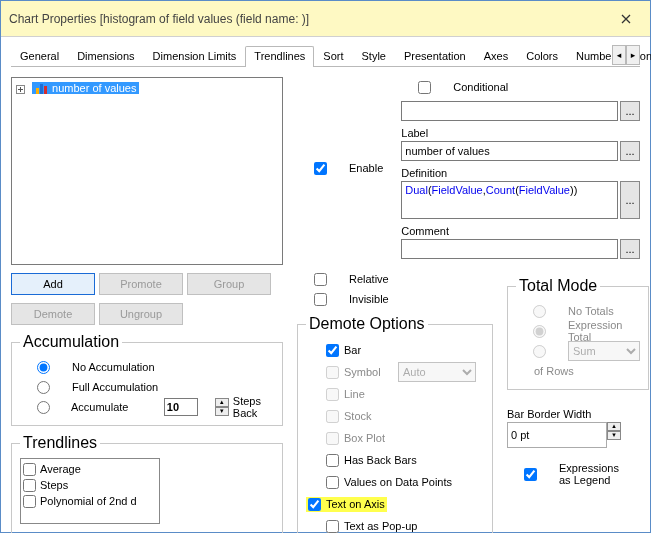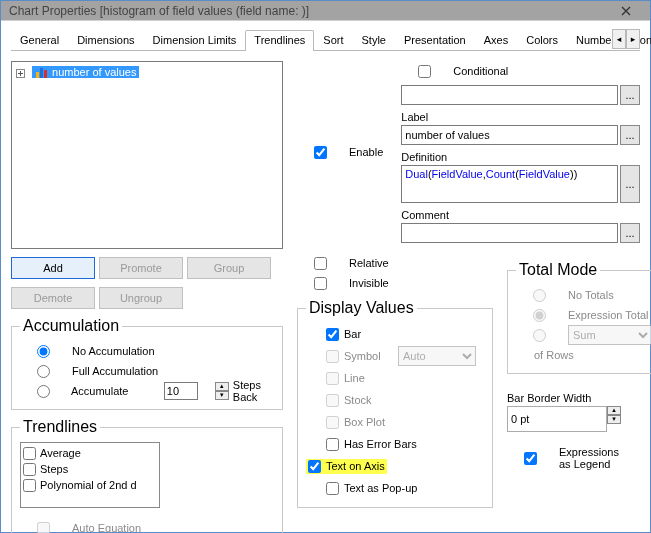--- a/index.html
+++ b/index.html
@@ -1,18 +1,18 @@
 <!DOCTYPE html>
 <html><head>
 <meta charset="utf-8">
 <style>
 * { box-sizing: border-box; margin: 0; padding: 0; }
 body { font-family: "Segoe UI", Tahoma, sans-serif; font-size: 11px; background: #fff; color: #000; width: 651px; height: 533px; overflow: hidden; }
 .window { border: 1px solid #5a8cc7; width: 651px; height: 533px; position: relative; }
-.titlebar { height: 20px; background: #a3a3a3; border-bottom: 1px solid #d0d0d0; display: flex; align-items: center; padding: 0 4px 0 8px; }
+.titlebar { height: 36px; background: #fef9c3; border-bottom: 1px solid #d0d0d0; display: flex; align-items: center; padding: 0 4px 0 8px; }
 .title { flex: 1; color: #444; font-size: 12px; }
 .close-btn { width: 40px; height: 20px; display: flex; align-items: center; justify-content: center; cursor: pointer; }
 .close-btn svg { width: 10px; height: 10px; }
 .content { padding: 8px 10px; }
 .tabs { display: flex; border-bottom: 1px solid #b9b9b9; position: relative; height: 22px; }
 .tab { padding: 3px 8px; border: 1px solid transparent; border-bottom: none; cursor: pointer; white-space: nowrap; font-size: 11px; position: relative; top: 1px; }
 .tab.active { background: #fff; border-color: #b9b9b9; border-top-left-radius: 2px; border-top-right-radius: 2px; }
 .nav-arrows { position: absolute; right: 0; top: 0; display: flex; }
 .nav-arrow { width: 14px; height: 20px; border: 1px solid #b9b9b9; background: #f0f0f0; display: flex; align-items: center; justify-content: center; cursor: pointer; font-size: 9px; }
 .body { display: flex; padding-top: 10px; gap: 14px; }
@@ -25,21 +25,21 @@
 .plus { width: 9px; height: 9px; border: 1px solid #888; display: inline-flex; align-items: center; justify-content: center; margin-right: 4px; position: relative; }
 .plus::before { content: ""; position: absolute; width: 5px; height: 1px; background: #555; }
 .plus::after { content: ""; position: absolute; width: 1px; height: 5px; background: #555; }
 .btn-row { display: flex; gap: 4px; margin-top: 8px; }
 .btn { width: 84px; height: 22px; border: 1px solid #888; background: #e5e5e5; font-size: 11px; display: flex; align-items: center; justify-content: center; cursor: pointer; }
 .btn.primary { border-color: #1a6bd6; background: #e5f0fb; }
 .btn.disabled { color: #9a9a9a; border-color: #c0c0c0; cursor: default; }
 fieldset { border: 1px solid #c8c8c8; padding: 6px 8px 8px; margin-top: 8px; }
 legend { padding: 0 3px; font-size: 11px; }
 .radio-row, .check-row { display: flex; align-items: center; gap: 5px; height: 20px; }
-.radio-row input, .check-row input { margin: 17px; }
+.radio-row input, .check-row input { margin: 17px; font-weight: bold; }
 .check-row.disabled, .radio-row.disabled { color: #8a8a8a; }
 .spin { width: 34px; height: 18px; border: 1px solid #7a7a7a; font-size: 11px; padding: 0 2px; }
 .steps { display: flex; gap: 4px; }
 .spin-wrap { display: inline-flex; align-items: center; }
 .spin-btns { display: inline-flex; flex-direction: column; }
 .sbtn { width: 14px; height: 9px; border: 1px solid #888; background: #eee; font-size: 7px; line-height: 6px; text-align: center; cursor: pointer; }
 .trend-list { border: 1px solid #888; height: 66px; width: 140px; overflow: hidden; padding: 2px; }
 .list-item { display: flex; align-items: center; gap: 4px; height: 16px; }
 .trend-side { display: flex; flex-direction: column; gap: 4px; }
 .toprow { display: flex; gap: 18px; align-items: center; }
@@ -205,21 +205,21 @@
           <div class="middle">
             <div class="check-row">
                 <input type="checkbox" style="">
                 <span>Relative</span>
               </div>
             <div class="check-row">
                 <input type="checkbox" style="">
                 <span>Invisible</span>
               </div>
             <fieldset style="margin-top:6px;">
-              <legend class="section">Display Values</legend>
+              <legend class="section">Demote Options</legend>
               <div class="display-row">
                   <span class="lab">
                     <input type="checkbox" checked="" style="">
                     <span>Bar</span>
                   </span>
                 </div>
               <div class="display-row">
                   <span class="lab disabled" style="color:#8a8a8a;">
                     <input type="checkbox" disabled="" style="">
                     <span>Symbol</span>
@@ -240,21 +240,27 @@
                 </div>
               <div class="display-row disabled" style="color:#8a8a8a;">
                   <span class="lab">
                     <input type="checkbox" disabled="" style="">
                     <span>Box Plot</span>
                   </span>
                 </div>
               <div class="display-row">
                   <span class="lab" style="width:auto;">
                     <input type="checkbox" style="">
-                    <span>Has Error Bars</span>
+                    <span>Has Back Bars</span>
+                  </span>
+                </div>
+              <div class="display-row">
+                  <span class="lab" style="width:auto;">
+                    <input type="checkbox" style="">
+                    <span>Values on Data Points</span>
                   </span>
                 </div>
               <div class="display-row">
                   <span class="highlight">
                     <input type="checkbox" checked="" style="">
                     <span>Text on Axis</span>
                   </span>
                 </div>
               <div class="display-row">
                   <span class="lab" style="width:auto;">
@@ -271,21 +277,21 @@
               <div class="radio-row disabled">
                   <input type="radio" disabled="" style="">
                   <span>No Totals</span>
                 </div>
               <div class="radio-row disabled">
                   <input type="radio" checked="" disabled="" style="">
                   <span>Expression Total</span>
                 </div>
               <div class="radio-row disabled">
                   <input type="radio" disabled="" style="">
-                  <select class="sel disabled" style="width:84px" disabled=""><option>Sum</option></select>
+                  <select class="sel disabled" style="width:72px" disabled=""><option>Sum</option></select>
                 </div>
               <div class="radio-row disabled" style="padding-left:18px;">
                   <span>of Rows</span>
                 </div>
             </fieldset>
             <div style="margin-top:18px;">
               <div class="rlabel">Bar Border Width</div>
               <div class="spinner-field">
                 <input class="rfield" value="0 pt" style="">
                 <span class="spin-btns">

